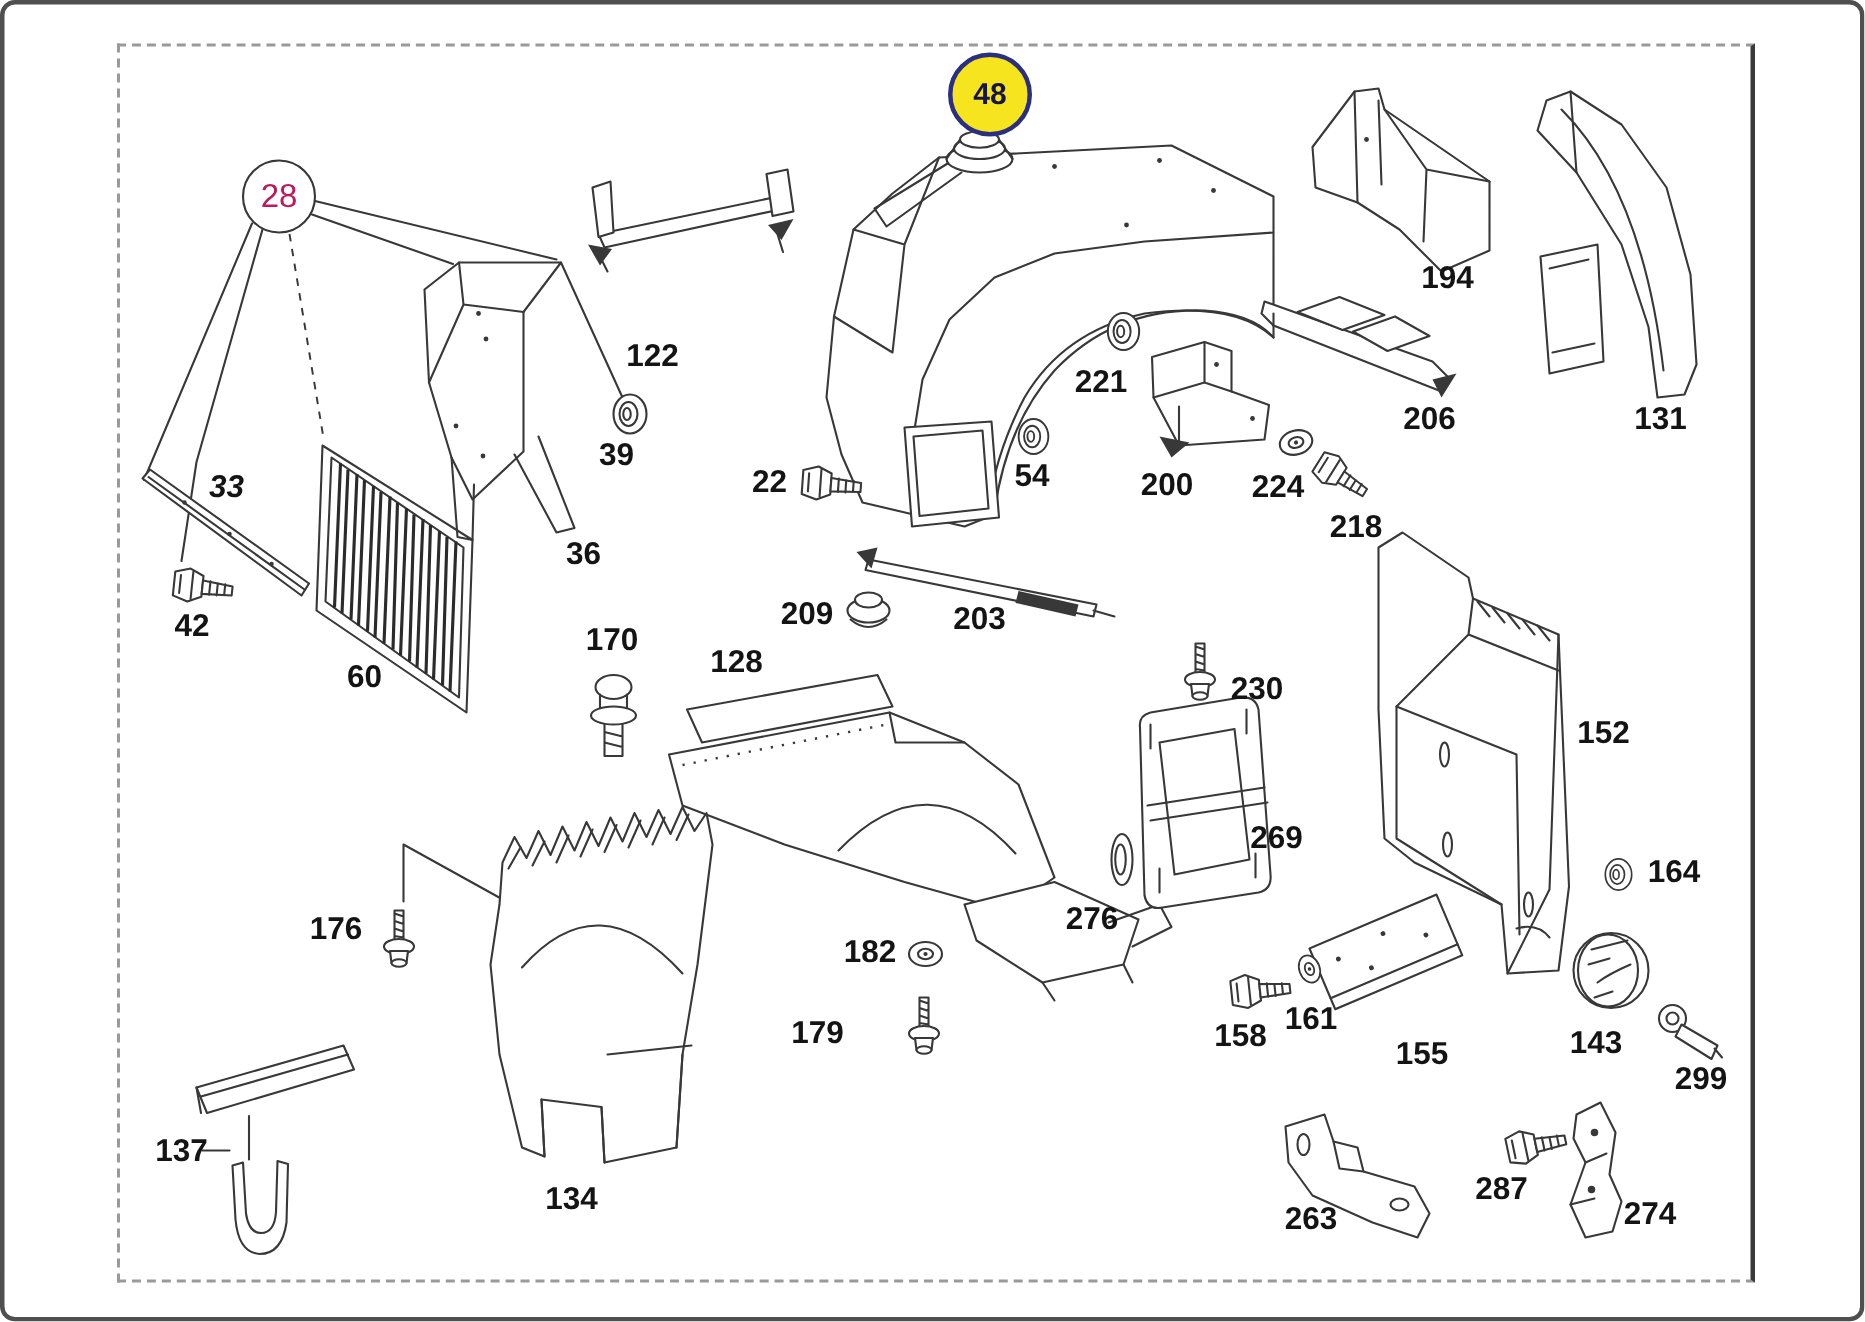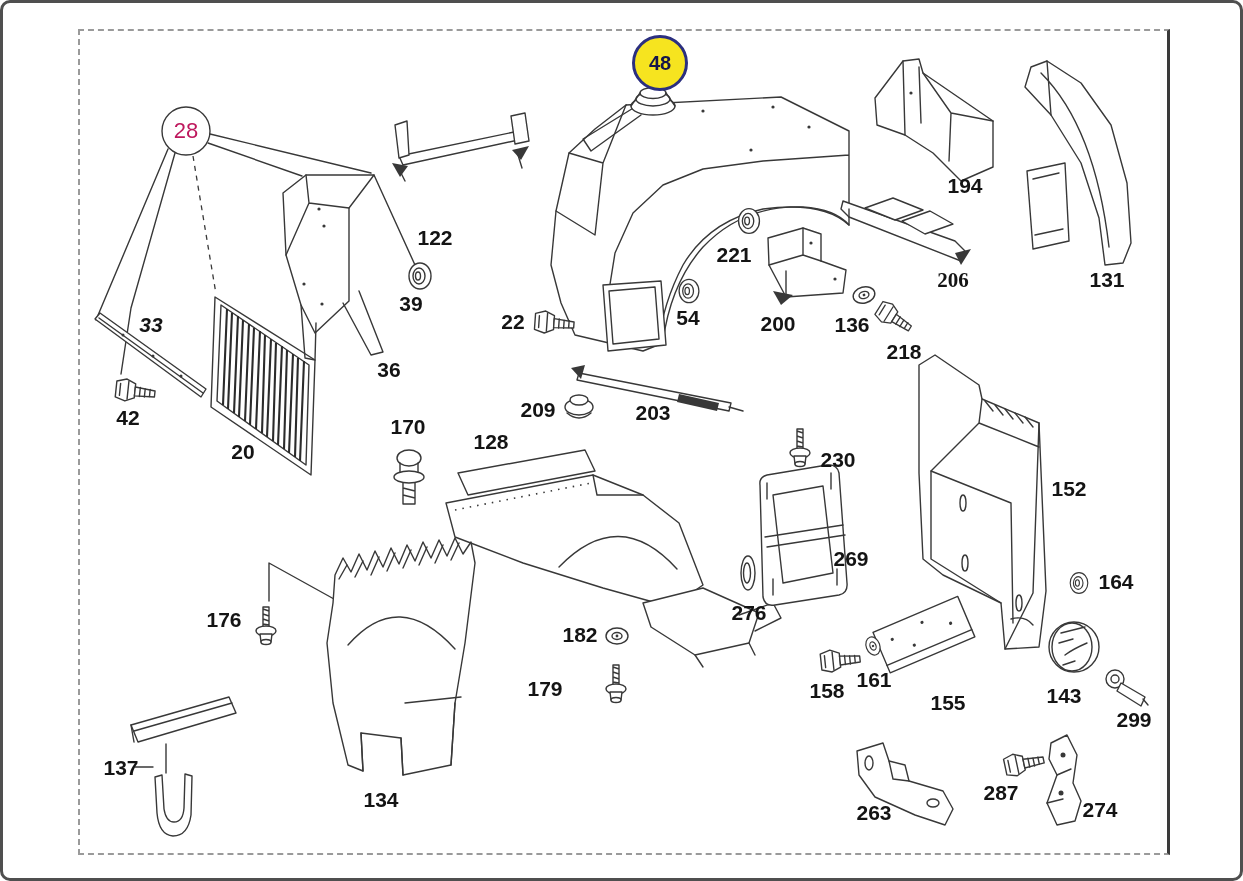--- a/index.html
+++ b/index.html
@@ -288,37 +288,37 @@
 
   <div id="badge28-label" style="left: 183px; top: 128px;">28</div>
   <div id="badge48" style="left: 657px; top: 60px; background: rgb(246, 228, 31); border: 3px solid rgb(43, 47, 127); color: rgb(21, 21, 74);">48</div>
 
   <div id="part-labels">
       <span class="plabel" style="left: 432px; top: 187px; margin-top: 48px;">122</span>
       <span class="plabel" style="left: 148px; top: 322px; font-style: italic;">33</span>
       <span class="plabel" style="left: 408px; top: 301px;">39</span>
       <span class="plabel" style="left: 386px; top: 367px;">36</span>
       <span class="plabel" style="left: 125px; top: 415px;">42</span>
-      <span class="plabel" style="left: 240px; top: 449px;">20</span>
+      <span class="plabel" style="left: 240px; top: 449px;">60</span>
       <span class="plabel" style="left: 510px; top: 319px;">22</span>
       <span class="plabel" style="left: 685px; top: 315px;">54</span>
       <span class="plabel" style="left: 731px; top: 252px;">221</span>
       <span class="plabel" style="left: 775px; top: 321px;">200</span>
-      <span class="plabel" style="left: 849px; top: 322px;">136</span>
+      <span class="plabel" style="left: 849px; top: 322px;">224</span>
       <span class="plabel" style="left: 901px; top: 349px;">218</span>
-      <span class="plabel" style="left: 950px; top: 277px; font-family: Liberation Serif, serif;">206</span>
+      <span class="plabel" style="left: 950px; top: 277px;">206</span>
       <span class="plabel" style="left: 962px; top: 183px;">194</span>
       <span class="plabel" style="left: 1104px; top: 277px;">131</span>
       <span class="plabel" style="left: 535px; top: 407px;">209</span>
       <span class="plabel" style="left: 650px; top: 410px;">203</span>
       <span class="plabel" style="left: 405px; top: 424px;">170</span>
       <span class="plabel" style="left: 488px; top: 439px;">128</span>
       <span class="plabel" style="left: 835px; top: 457px;">230</span>
       <span class="plabel" style="left: 848px; top: 556px;">269</span>
-      <span class="plabel" style="left: 746px; top: 610px;">276</span>
+      <span class="plabel" style="left: 725px; top: 610px;">276</span>
       <span class="plabel" style="left: 1066px; top: 486px;">152</span>
       <span class="plabel" style="left: 1113px; top: 579px;">164</span>
       <span class="plabel" style="left: 1061px; top: 693px;">143</span>
       <span class="plabel" style="left: 1131px; top: 717px;">299</span>
       <span class="plabel" style="left: 945px; top: 700px;">155</span>
       <span class="plabel" style="left: 221px; top: 617px;">176</span>
       <span class="plabel" style="left: 577px; top: 632px;">182</span>
       <span class="plabel" style="left: 542px; top: 686px;">179</span>
       <span class="plabel" style="left: 824px; top: 688px;">158</span>
       <span class="plabel" style="left: 871px; top: 677px;">161</span>

